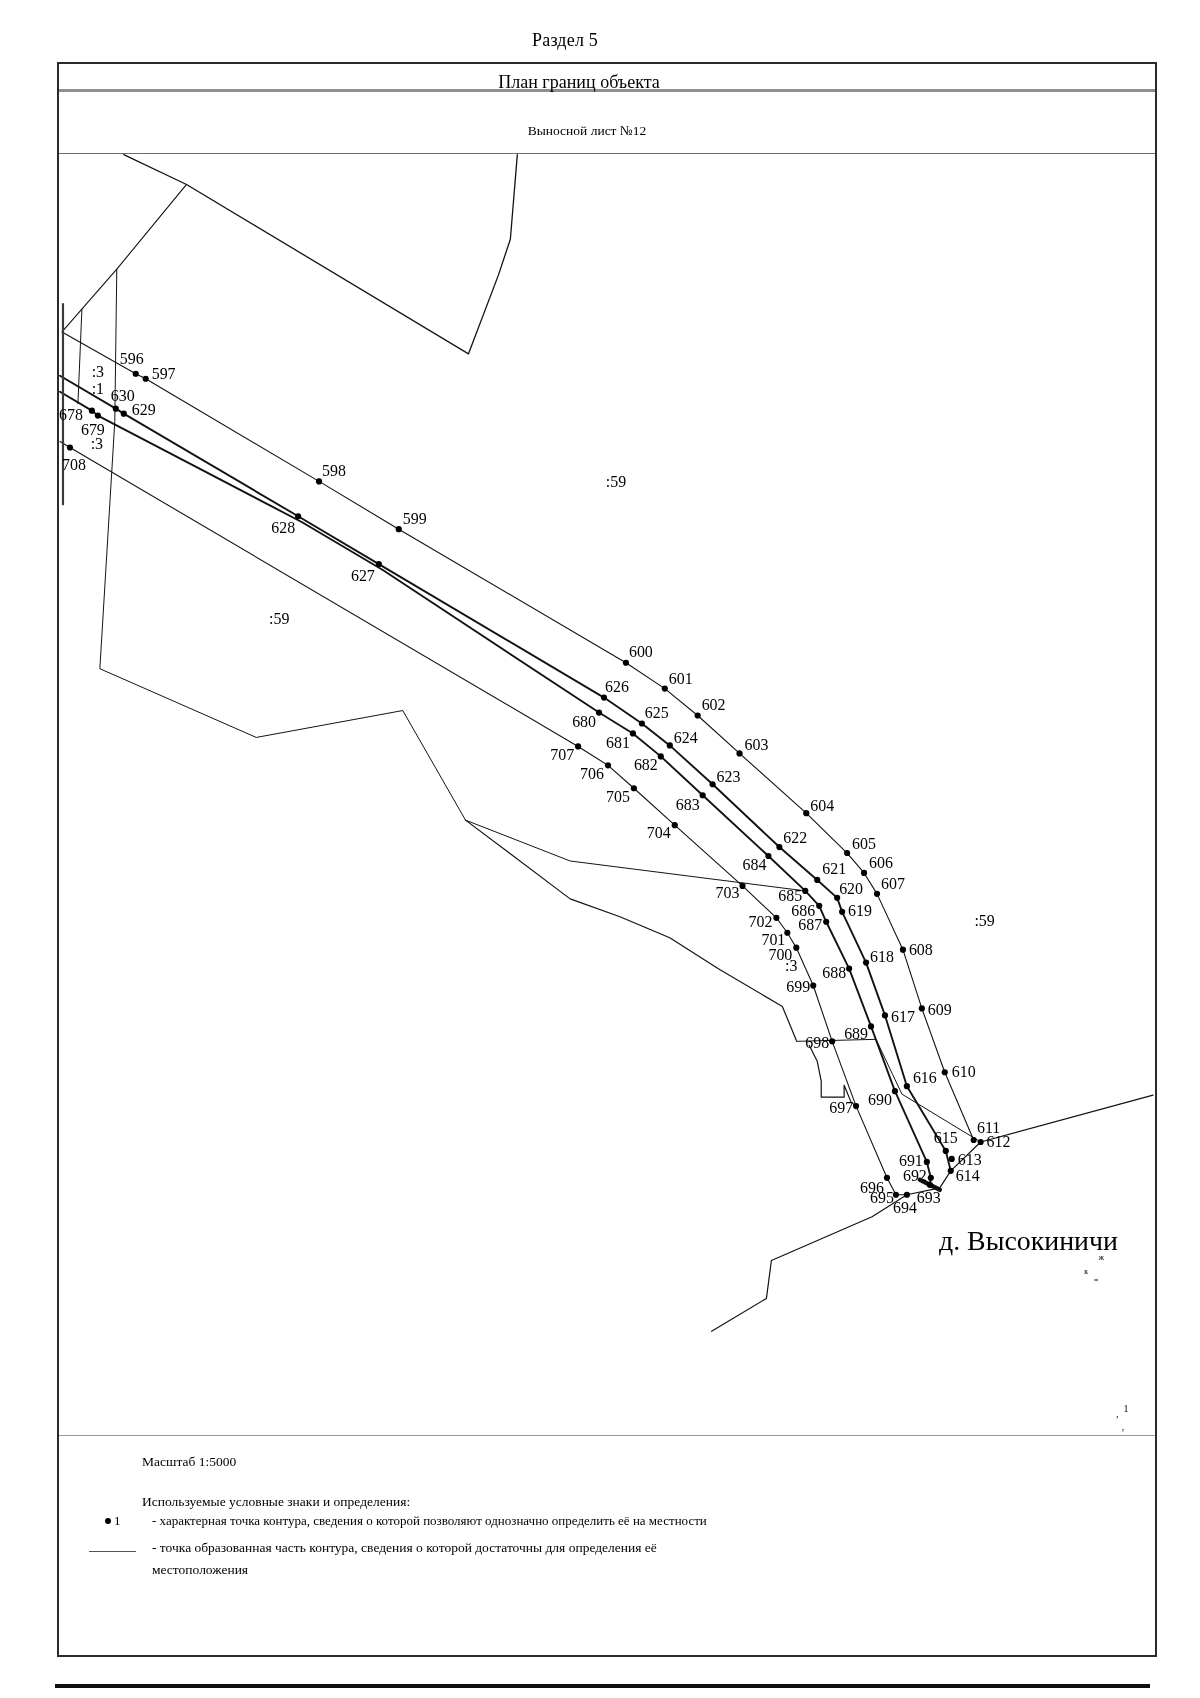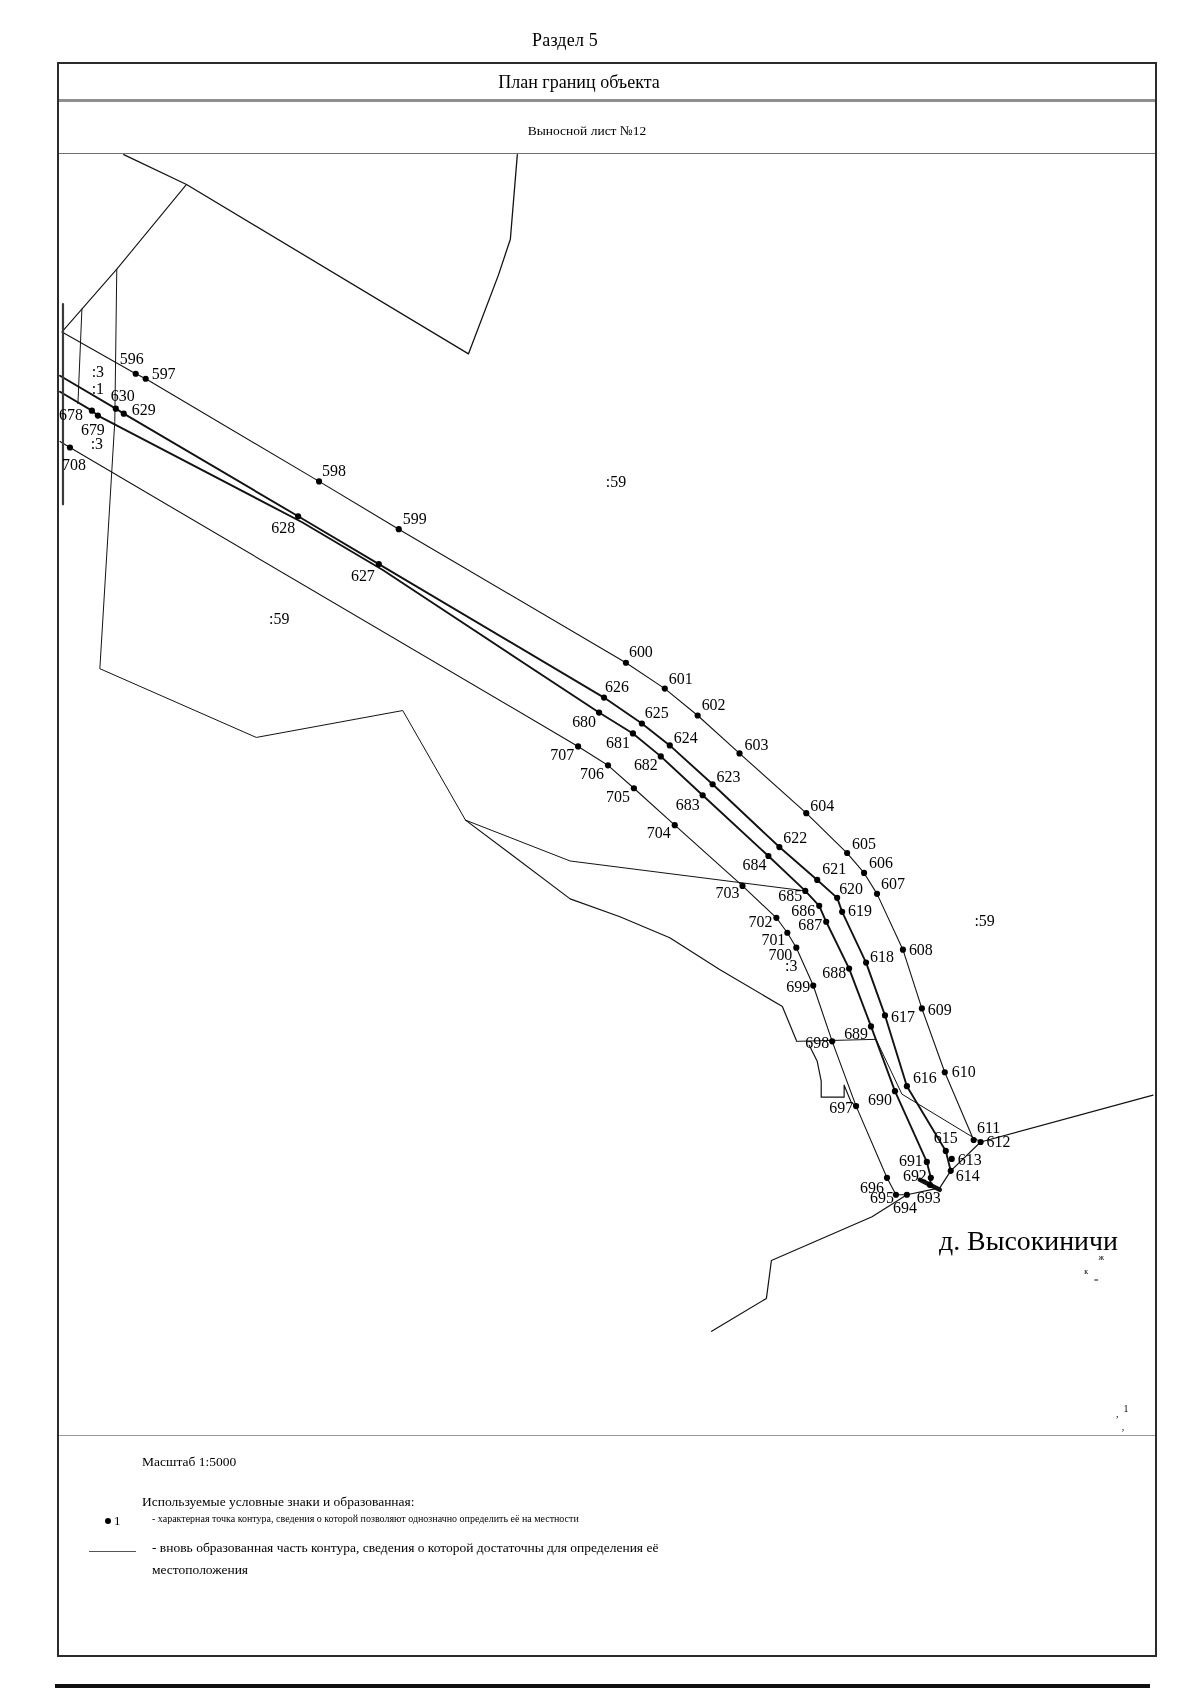--- a/index.html
+++ b/index.html
@@ -11,21 +11,21 @@
   .abs{position:absolute;}
   .page-title{
     top:30px;left:0;width:1130px;text-align:center;
     font-size:18px;letter-spacing:.2px;
   }
   .frame{
     left:57px;top:62px;width:1100px;height:1595px;
     border:2px solid #2b2b2b;box-sizing:border-box;background:#fff;
   }
   .band-header{
-    left:0;top:0;width:100%;height:38px;line-height:36px;text-align:center;
+    left:0;top:0;width:100%;height:28px;line-height:36px;text-align:center;
     font-size:18px;border-bottom:3px solid #8f8f8f;box-sizing:border-box;
     padding-right:84px;
     padding-left:28px;
   }
   .band-sub{
     left:0;top:41px;width:100%;height:49px;line-height:52px;text-align:center;
     font-size:13.5px;border-bottom:1px solid #6f6f6f;box-sizing:border-box;
     padding-right:40px;
   }
   .legend-sep{
@@ -34,21 +34,21 @@
   svg.plan{left:0;top:0;width:1096px;height:1591px;}
   svg.plan text{font-family:"Liberation Serif","DejaVu Serif",serif;fill:#000;}
   .village{font-size:28px;}
   .legend-scale{left:83px;top:1390px;font-size:13.5px;text-align:center;}
   .legend-title{left:83px;top:1430px;font-size:13.5px;}
   .legend-item1-marker{left:46px;top:1449px;font-size:13px;}
   .legend-item1-marker .dot{
     display:inline-block;width:6px;height:6px;border-radius:50%;
     background:#000;margin-right:3px;vertical-align:1px;
   }
-  .legend-item1-text{left:93px;top:1449px;font-size:10px;width:820px;}
+  .legend-item1-text{left:93px;top:1449px;font-size:13px;width:820px;}
   .legend-item2-line{
     left:30px;top:1487px;width:47px;height:0;border-top:1.2px solid #555;
   }
   .legend-item2-text{left:93px;top:1473px;font-size:13.5px;width:540px;line-height:1.65;}
   .bottom-bar{left:55px;top:1684px;width:1095px;height:4px;background:#101010;}
 </style>
 </head>
 <body>
 
 <div class="abs page-title">Раздел 5</div>
@@ -221,24 +221,24 @@
         <text x="1128" y="1414" text-anchor="middle" font-size="10" fill="#222">1</text>
         <text x="1119" y="1419" text-anchor="middle" font-size="10" fill="#222">,</text>
         <text x="1125" y="1432" text-anchor="middle" font-size="10" fill="#222">,</text>
       </g>
     <text class="village" x="1030" y="1251" text-anchor="middle">д. Высокиничи</text>
   </svg>
 
   <div class="abs legend-sep"></div>
 
   <div class="abs legend-scale">Масштаб 1:5000</div>
-  <div class="abs legend-title">Используемые условные знаки и образованная:</div>
+  <div class="abs legend-title">Используемые условные знаки и определения:</div>
 
   <div class="abs legend-item1-marker">
     <span class="dot"></span><span>1</span>
   </div>
   <div class="abs legend-item1-text">- характерная точка контура, сведения о которой позволяют однозначно определить её на местности</div>
 
   <div class="abs legend-item2-line"></div>
-  <div class="abs legend-item2-text">- вновь образованная часть контура, сведения о которой достаточны для определения её местоположения</div>
+  <div class="abs legend-item2-text">- точка образованная часть контура, сведения о которой достаточны для определения её местоположения</div>
 </div>
 
 <div class="abs bottom-bar"></div>
 
 </body></html>

